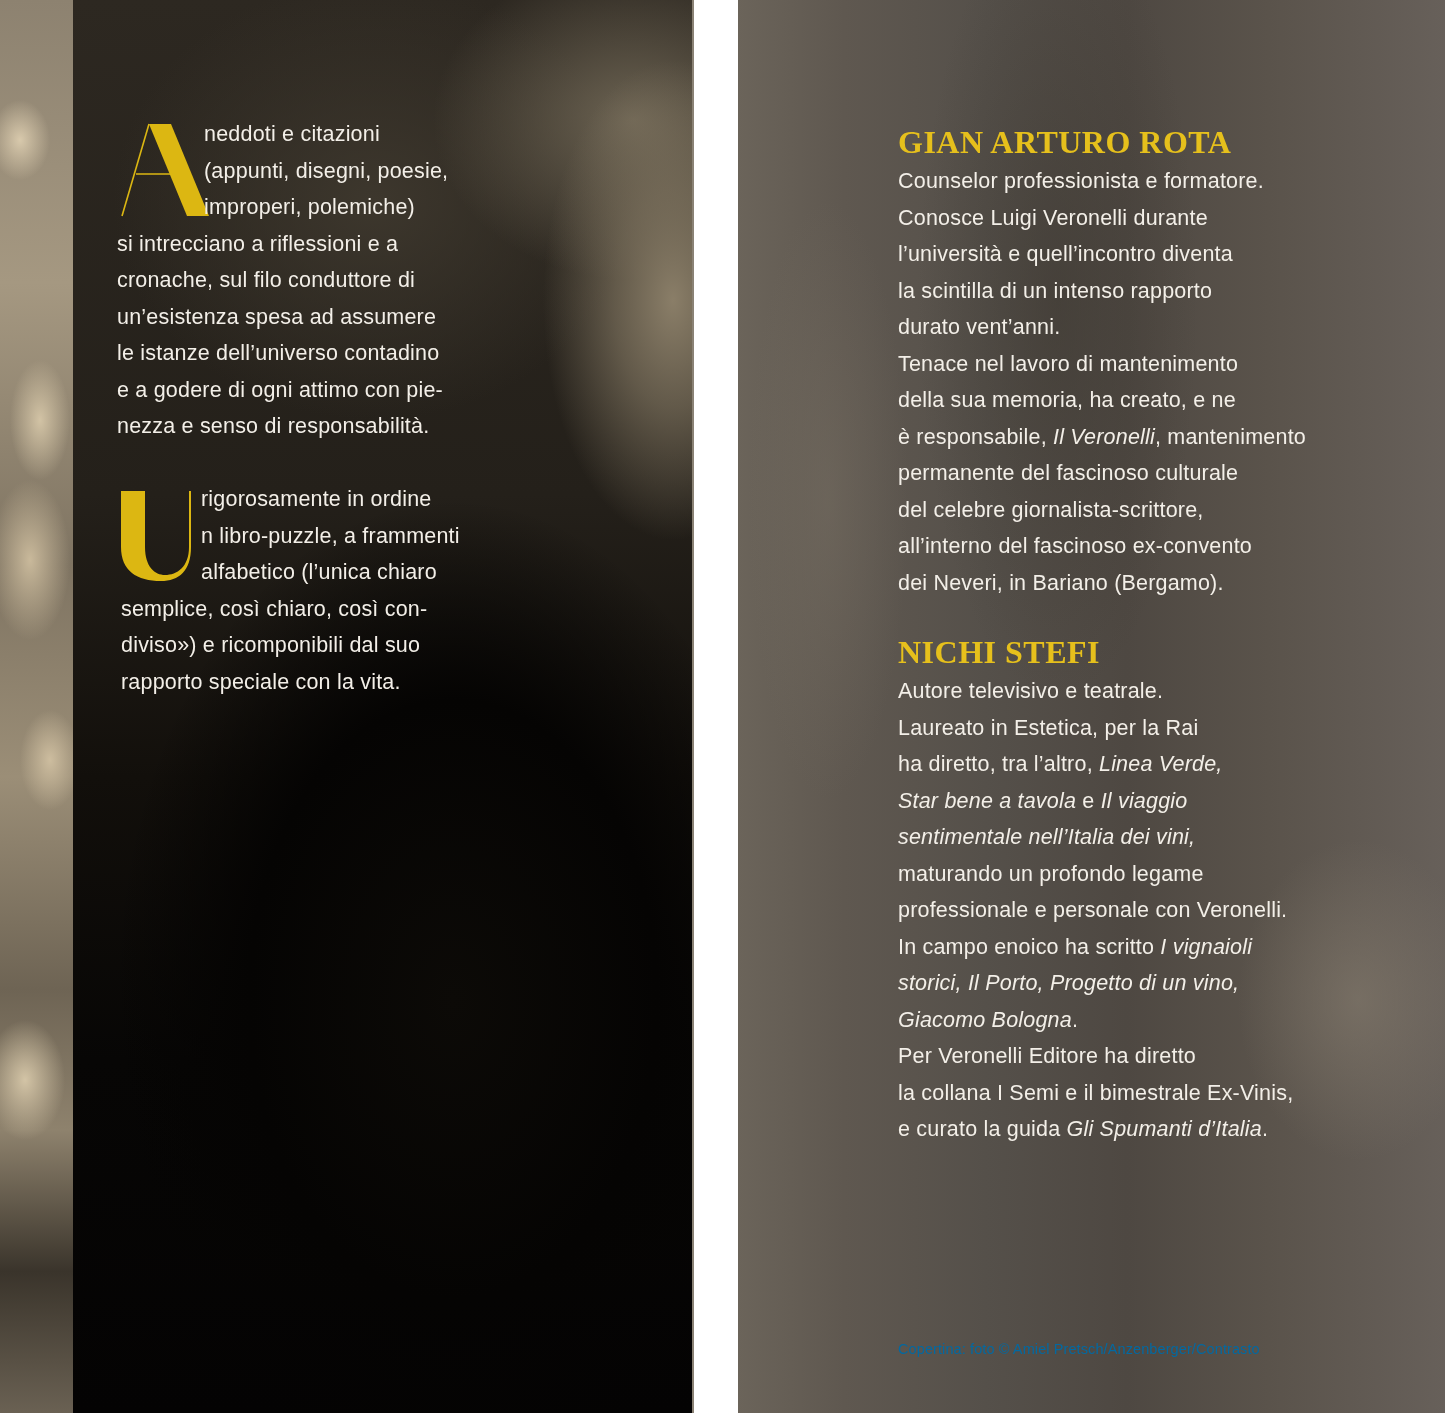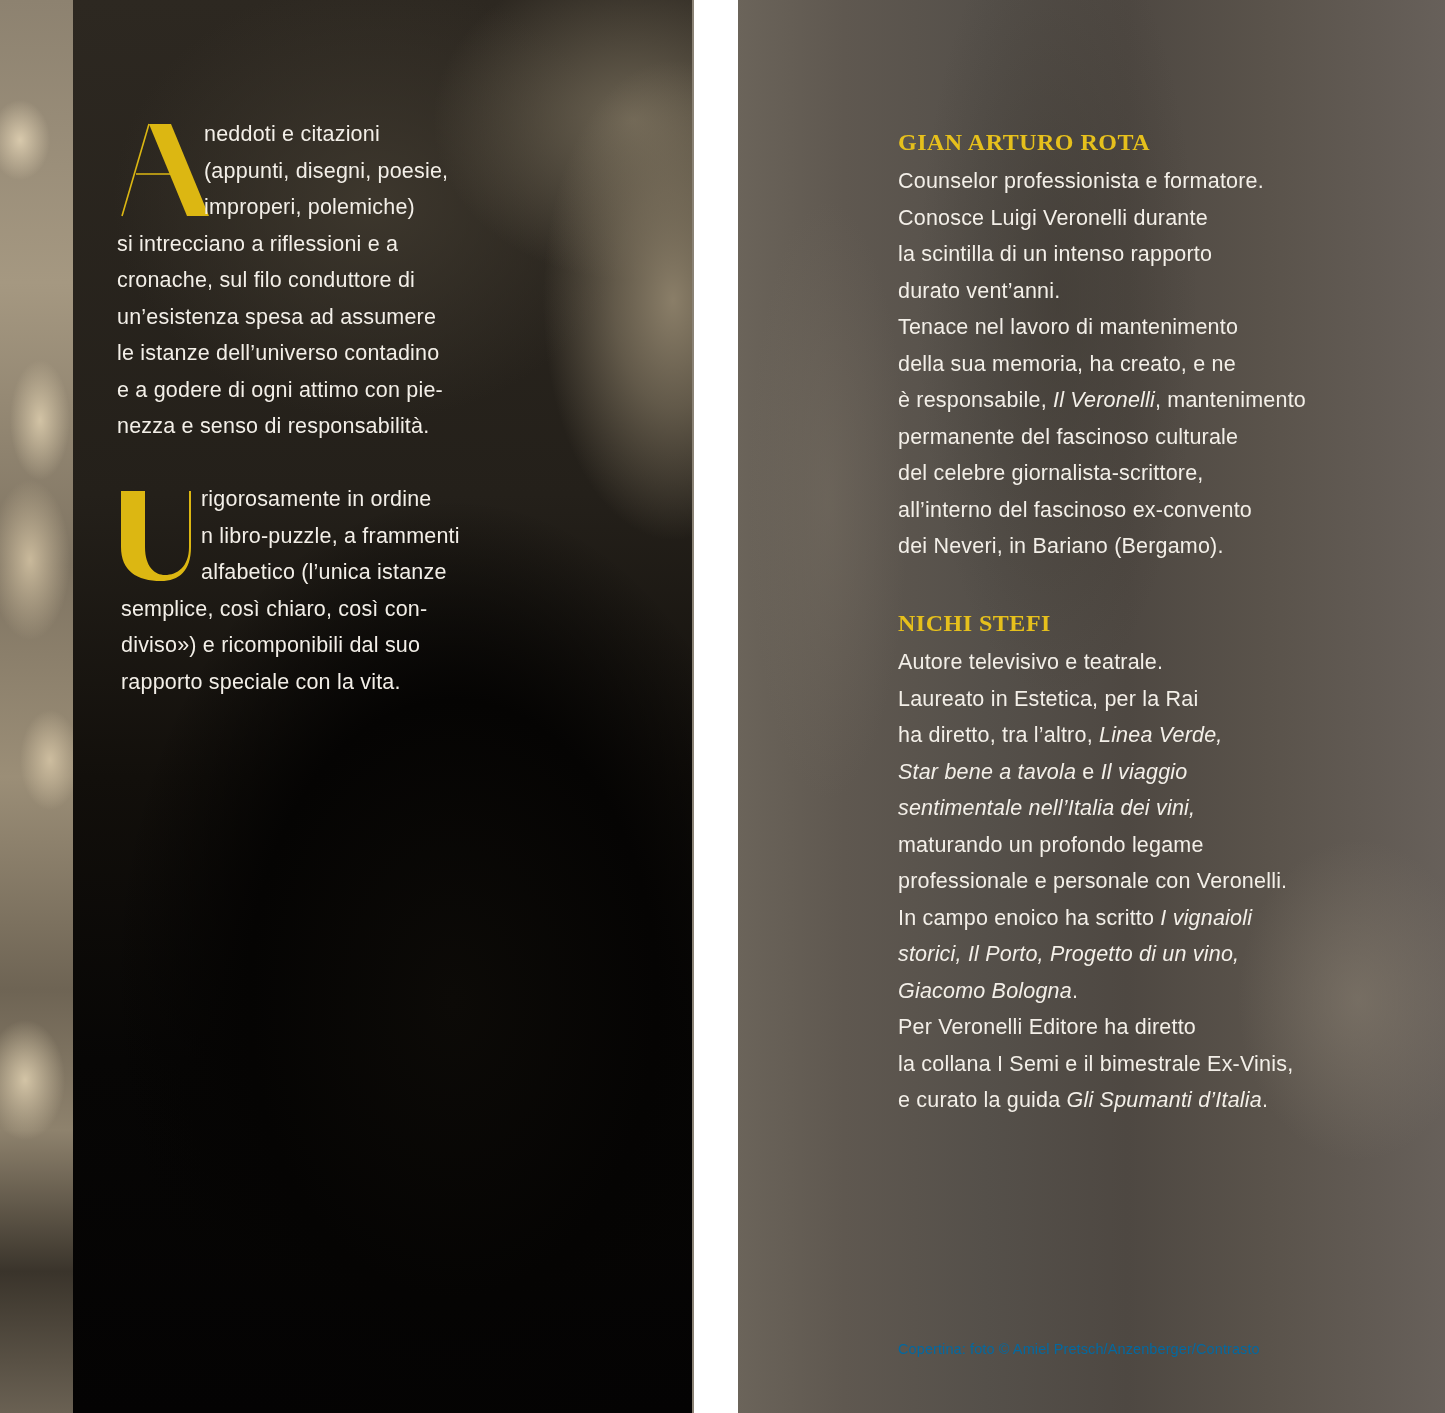--- a/index.html
+++ b/index.html
@@ -60,25 +60,25 @@
   .dropcap {
     position:absolute; color:#dcb712;
     font-family:"Liberation Serif", serif;
   }
   .dropcap-a { left:121px; top:122px; width:90px; height:96px; }
   .dropcap-u { left:119px; top:487px; width:74px; height:96px; }
 
   .bio-name {
     display:block; color:#e6c01c;
     font-family:"Liberation Serif", serif;
-    font-size:24px; line-height:30px; letter-spacing:0.5px;
+    font-size:32px; line-height:30px; letter-spacing:0.5px;
     font-weight:bold; margin-bottom:6px;
   }
   .bio-1 { left:898px; top:127px; width:470px; }
-  .bio-2 { left:898px; top:608px; width:470px; }
+  .bio-2 { left:898px; top:637px; width:470px; }
 
   .credit {
     position:absolute; left:898px; top:1341px;
     color:#0369a1; font-family:"Liberation Sans", sans-serif;
     font-size:14.5px; letter-spacing:0.1px; white-space:nowrap;
   }
 </style>
 </head>
 <body>
 
@@ -106,31 +106,32 @@
   <span class="line">cronache, sul filo conduttore di</span>
   <span class="line">un’esistenza spesa ad assumere</span>
   <span class="line">le istanze dell’universo contadino</span>
   <span class="line">e a godere di ogni attimo con pie-</span>
   <span class="line">nezza e senso di responsabilità.</span>
 </div>
 
 <div class="text-block intro-2">
   <span class="line indent-u">rigorosamente in ordine</span>
   <span class="line indent-u">n libro-puzzle, a frammenti</span>
-  <span class="line indent-u">alfabetico (l’unica istanze</span>
+  <span class="line indent-u">alfabetico (l’unica chiaro</span>
   <span class="line">semplice, così chiaro, così con-</span>
   <span class="line">diviso») e ricomponibili dal suo</span>
   <span class="line">rapporto speciale con la vita.</span>
 </div>
 
 <div class="text-block bio-1">
   <span class="bio-name">GIAN ARTURO ROTA</span>
   <div>
       <span class="line"><span>Counselor professionista e formatore.</span></span>
       <span class="line"><span>Conosce Luigi Veronelli durante</span></span>
+      <span class="line"><span>l’università e quell’incontro diventa</span></span>
       <span class="line"><span>la scintilla di un intenso rapporto</span></span>
       <span class="line"><span>durato vent’anni.</span></span>
       <span class="line"><span>Tenace nel lavoro di mantenimento</span></span>
       <span class="line"><span>della sua memoria, ha creato, e ne</span></span>
       <span class="line"><span>è responsabile, </span><span class="it">Il Veronelli</span><span>, mantenimento</span></span>
       <span class="line"><span>permanente del fascinoso culturale</span></span>
       <span class="line"><span>del celebre giornalista-scrittore,</span></span>
       <span class="line"><span>all’interno del fascinoso ex-convento</span></span>
       <span class="line"><span>dei Neveri, in Bariano (Bergamo).</span></span>
     </div>

